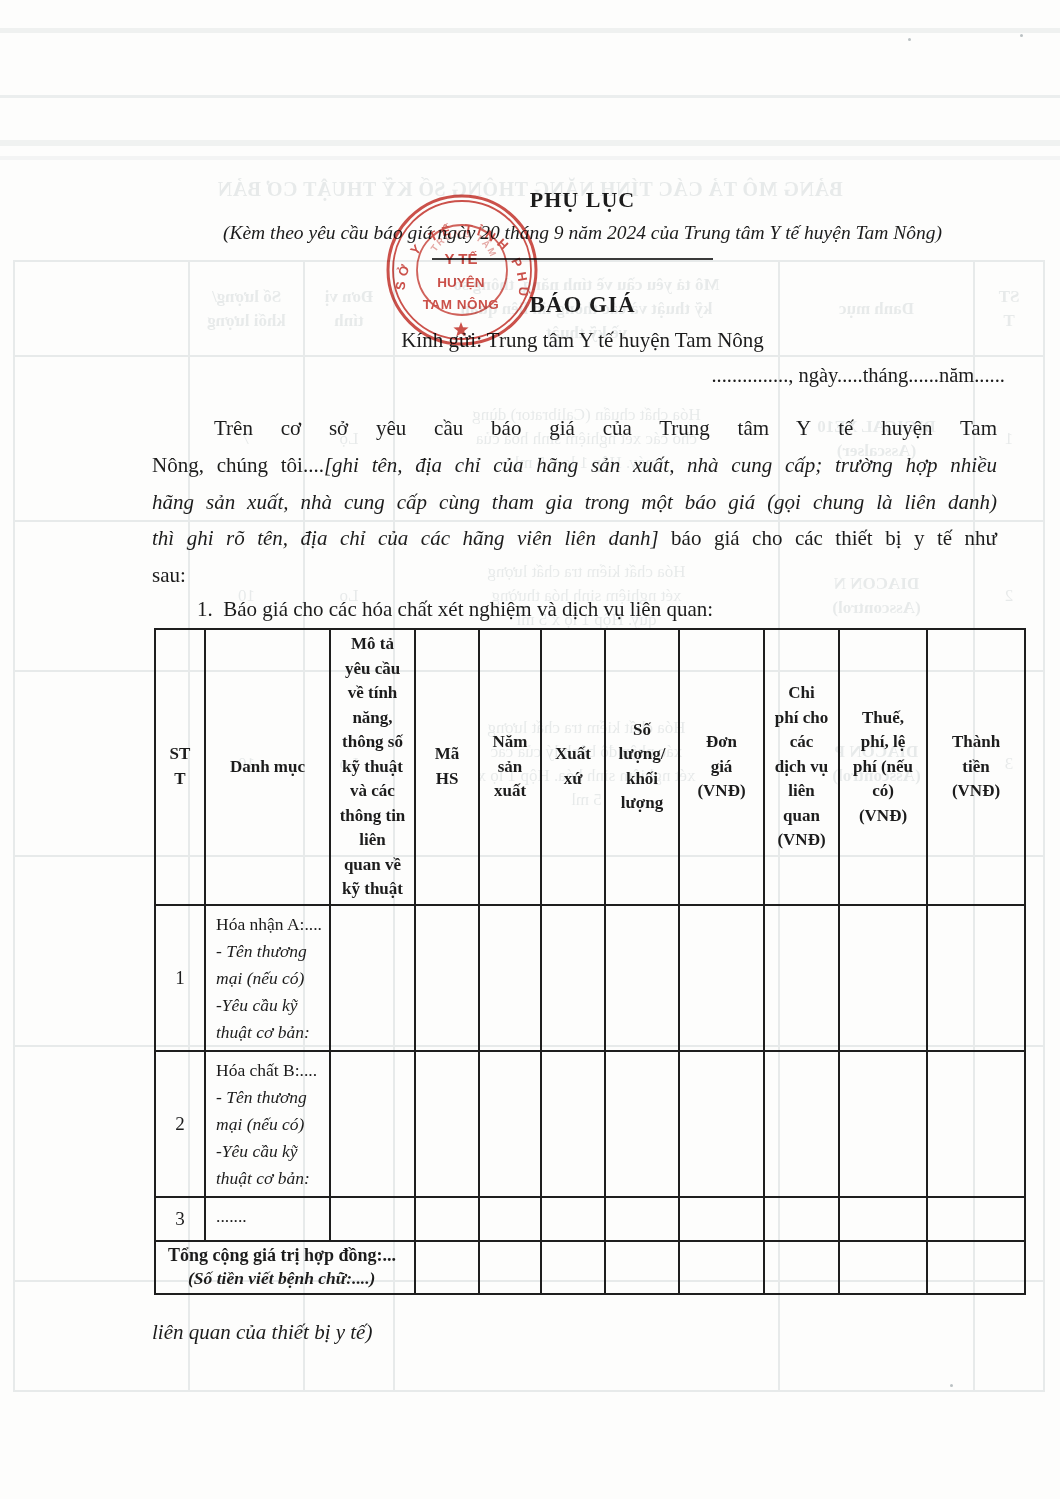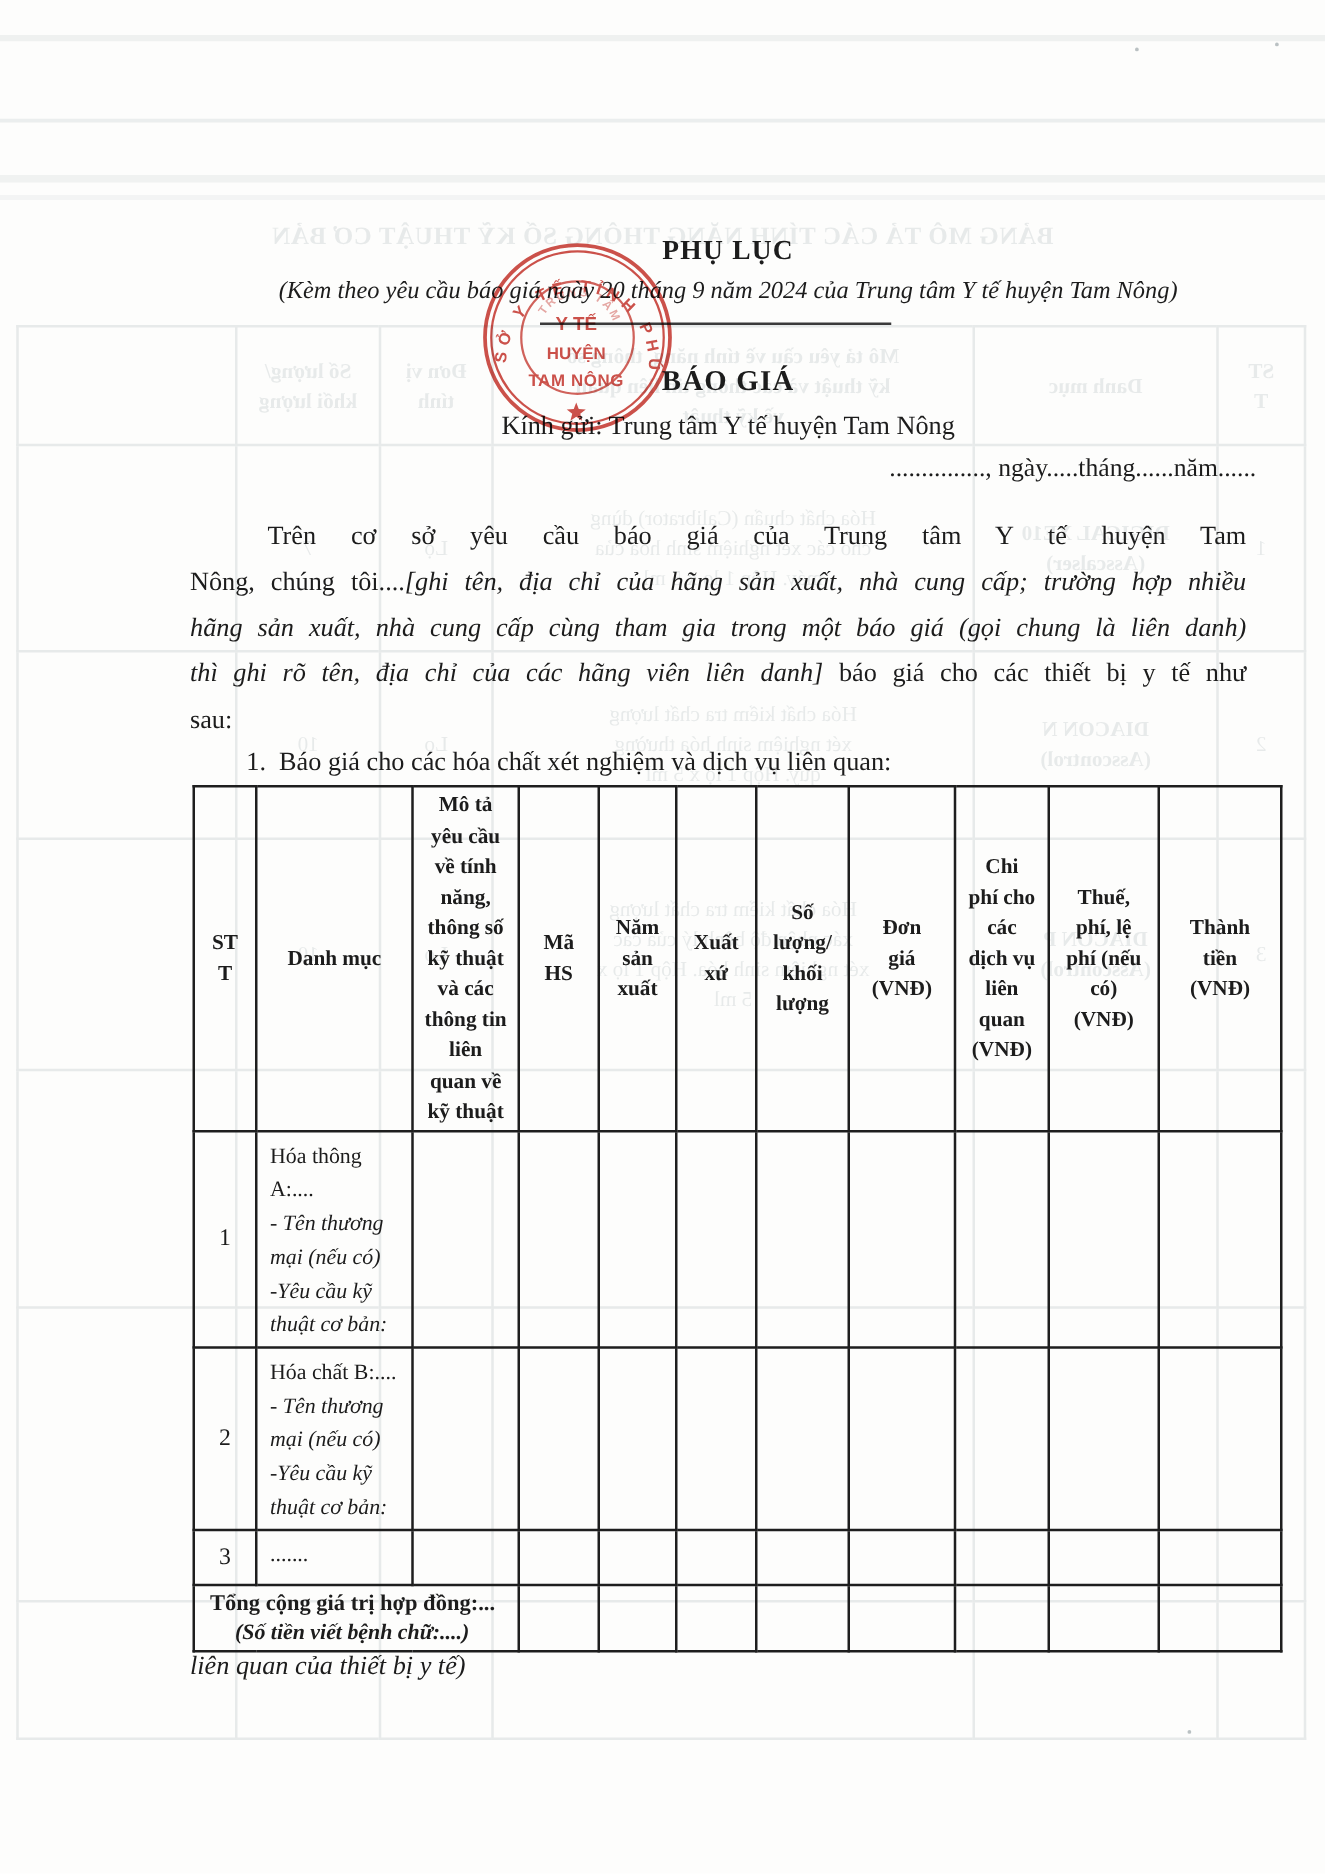--- a/index.html
+++ b/index.html
@@ -240,21 +240,21 @@
 phí (nếu
 có)
 (VNĐ)</th>
           <th>Thành
 tiền
 (VNĐ)</th>
         </tr>
         <tr class="r1">
           <td class="stt">1</td>
           <td class="item">
-            <div class="item-title">Hóa thông A:....</div>
+            <div class="item-title">Hóa nhận A:....</div>
             <div class="item-detail">- Tên thương mại (nếu có)</div>
             <div class="item-detail">-Yêu cầu kỹ thuật cơ bản:</div>
           </td>
           <td></td>
           <td></td>
           <td></td>
           <td></td>
           <td></td>
           <td></td>
           <td></td>

